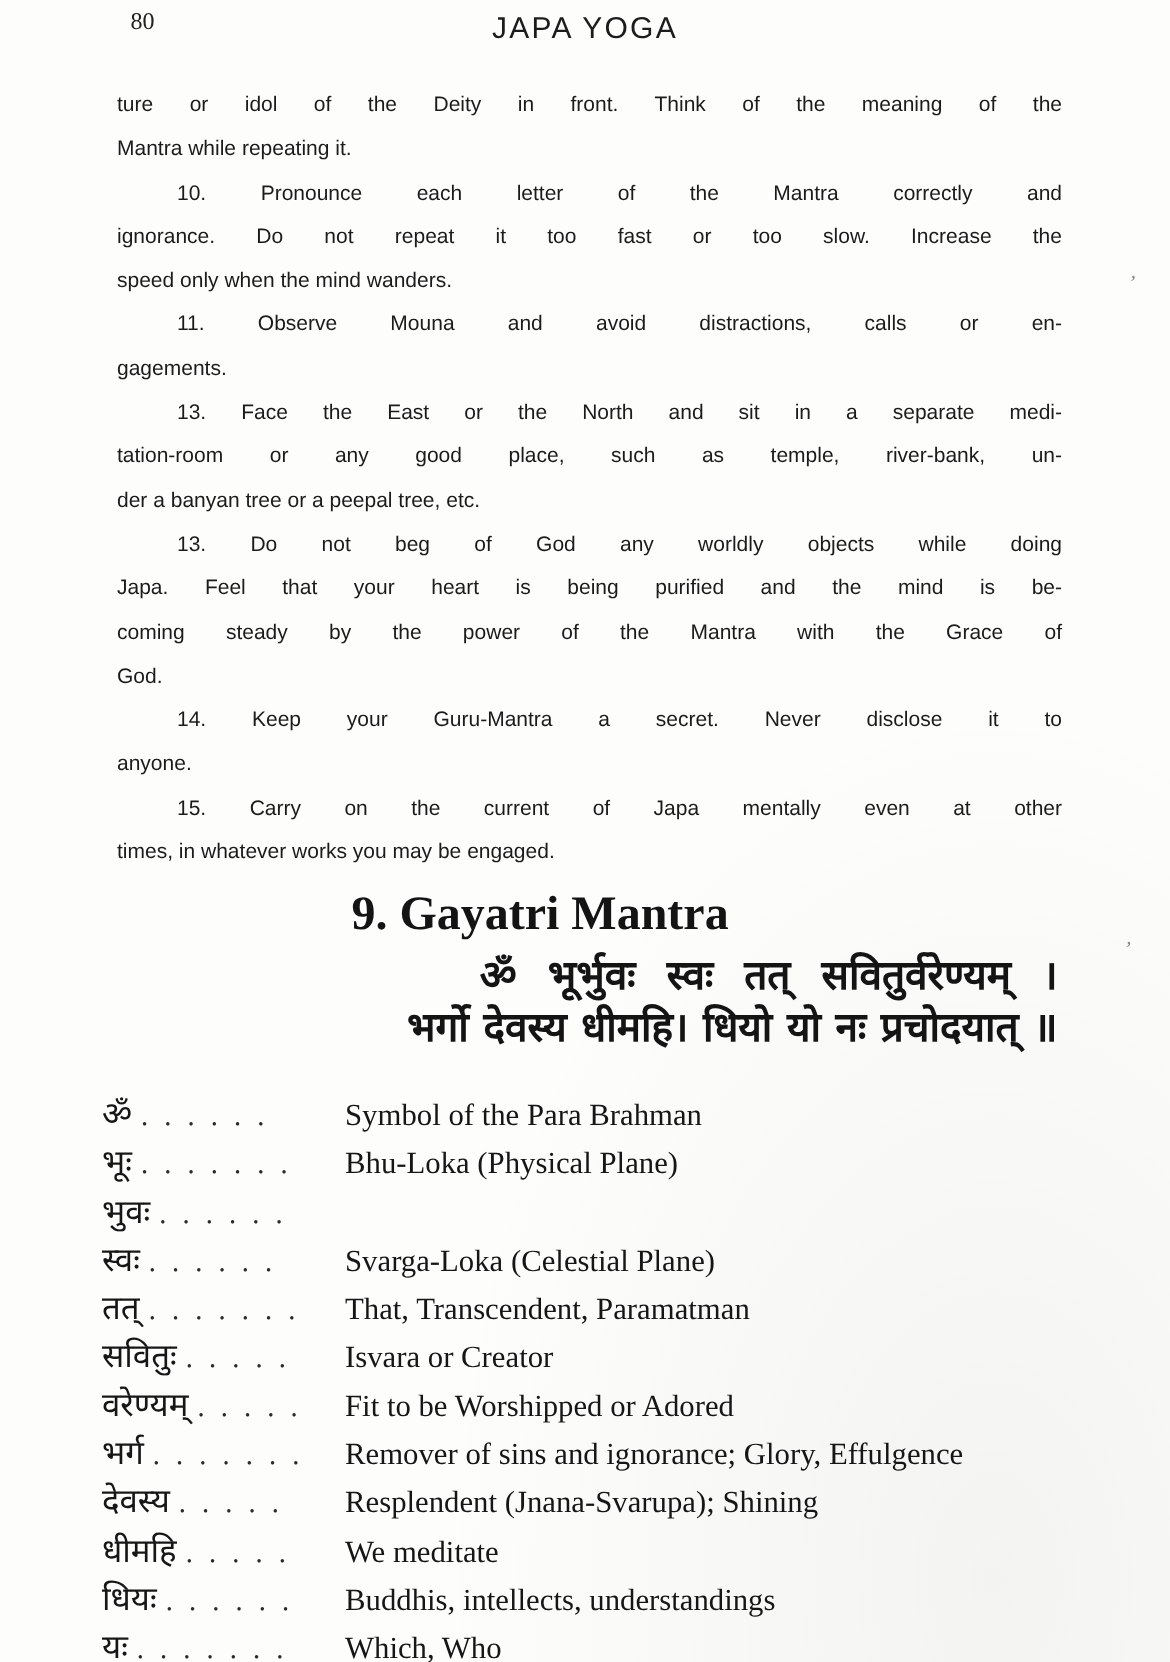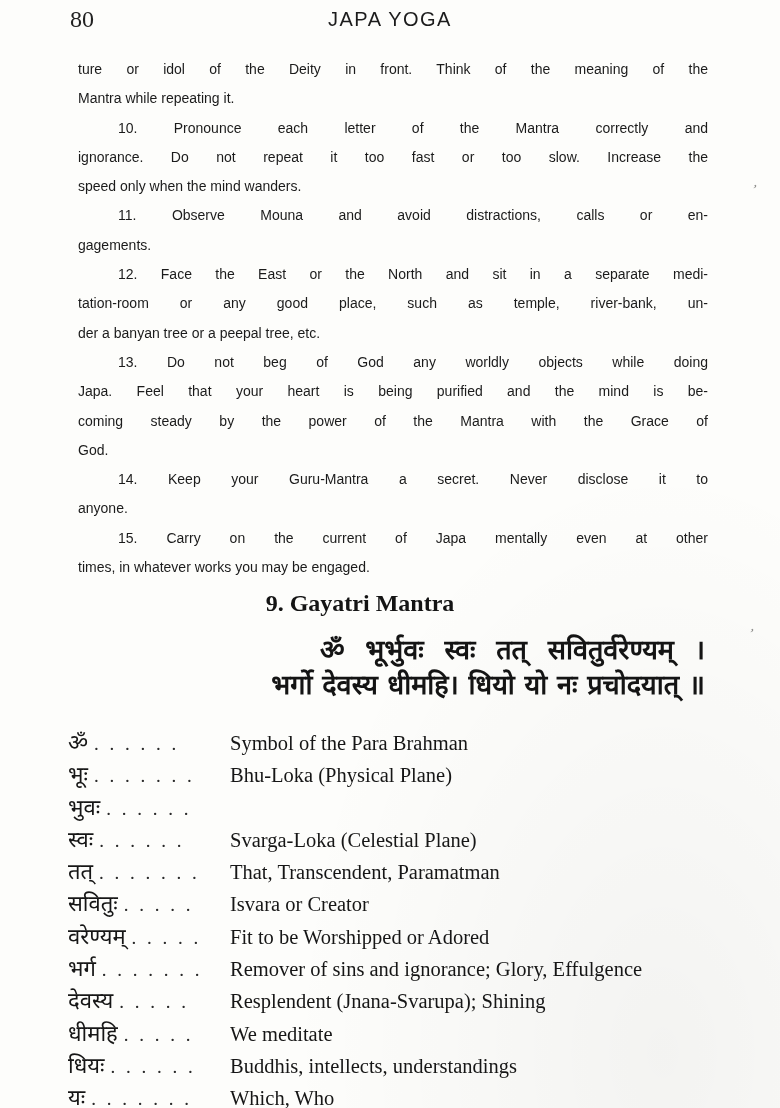--- a/index.html
+++ b/index.html
@@ -12,41 +12,41 @@
   .page {
     position:relative; width:780px; height:1108px;
     background:
       radial-gradient(ellipse at 85% 95%, rgba(0,0,0,0.04), rgba(0,0,0,0) 40%),
       linear-gradient(#fdfdfb, #fdfdfb);
   }
 
   
   .hdr { position:absolute; top:4px; left:0; width:780px; height:28px; }
   .pagenum {
-    position:absolute; left:70px; top:2px;
-    font-family:"Liberation Serif", serif; font-size:24px; color:#222;
+    position:absolute; left:87px; top:2px;
+    font-family:"Liberation Serif", serif; font-size:16px; color:#222;
   }
   .runtitle {
     position:absolute; left:0; width:780px; top:4px; text-align:center;
     font-family:Liberation Sans, sans-serif; font-size:20px; letter-spacing:1.5px; color:#1c1c1c;
   }
 
   
   .bodytext {
     position:absolute; top:55px; left:78px; width:630px;
     font-size:14px; line-height:29.3px; color:#1b1b1b;
   }
   .line { width:100%; }
   .line.jfy { text-align:justify; text-align-last:justify; }
   .line.ind { padding-left:40px; box-sizing:border-box; }
 
   
   .secheading {
     position:absolute; top:590px; left:0; width:720px; text-align:center;
-    font-family:"Liberation Serif", serif; font-weight:bold; font-size:24px; color:#141414;
+    font-family:"Liberation Serif", serif; font-weight:bold; font-size:32px; color:#141414;
   }
 
   
   .mantra {
     position:absolute; top:633px; left:75px; width:630px; text-align:right;
     font-family:"Liberation Serif", serif; font-weight:bold;
     font-size:27px; line-height:35px; color:#141414;
   }
   .mantra-line.wide { word-spacing:14px; }
   .mantra-line.tight { word-spacing:3px; }
@@ -93,21 +93,21 @@
       <div>
         <div class="line jfy ind">10. Pronounce each letter of the Mantra correctly and</div>
         <div class="line jfy">ignorance. Do not repeat it too fast or too slow. Increase the</div>
         <div class="line">speed only when the mind wanders.</div>
       </div>
       <div>
         <div class="line jfy ind">11. Observe Mouna and avoid distractions, calls or en-</div>
         <div class="line">gagements.</div>
       </div>
       <div>
-        <div class="line jfy ind">12. Face the East or the North and sit in a separate medi-</div>
+        <div class="line jfy ind">13. Face the East or the North and sit in a separate medi-</div>
         <div class="line jfy">tation-room or any good place, such as temple, river-bank, un-</div>
         <div class="line">der a banyan tree or a peepal tree, etc.</div>
       </div>
       <div>
         <div class="line jfy ind">13. Do not beg of God any worldly objects while doing</div>
         <div class="line jfy">Japa. Feel that your heart is being purified and the mind is be-</div>
         <div class="line jfy">coming steady by the power of the Mantra with the Grace of</div>
         <div class="line">God.</div>
       </div>
       <div>

